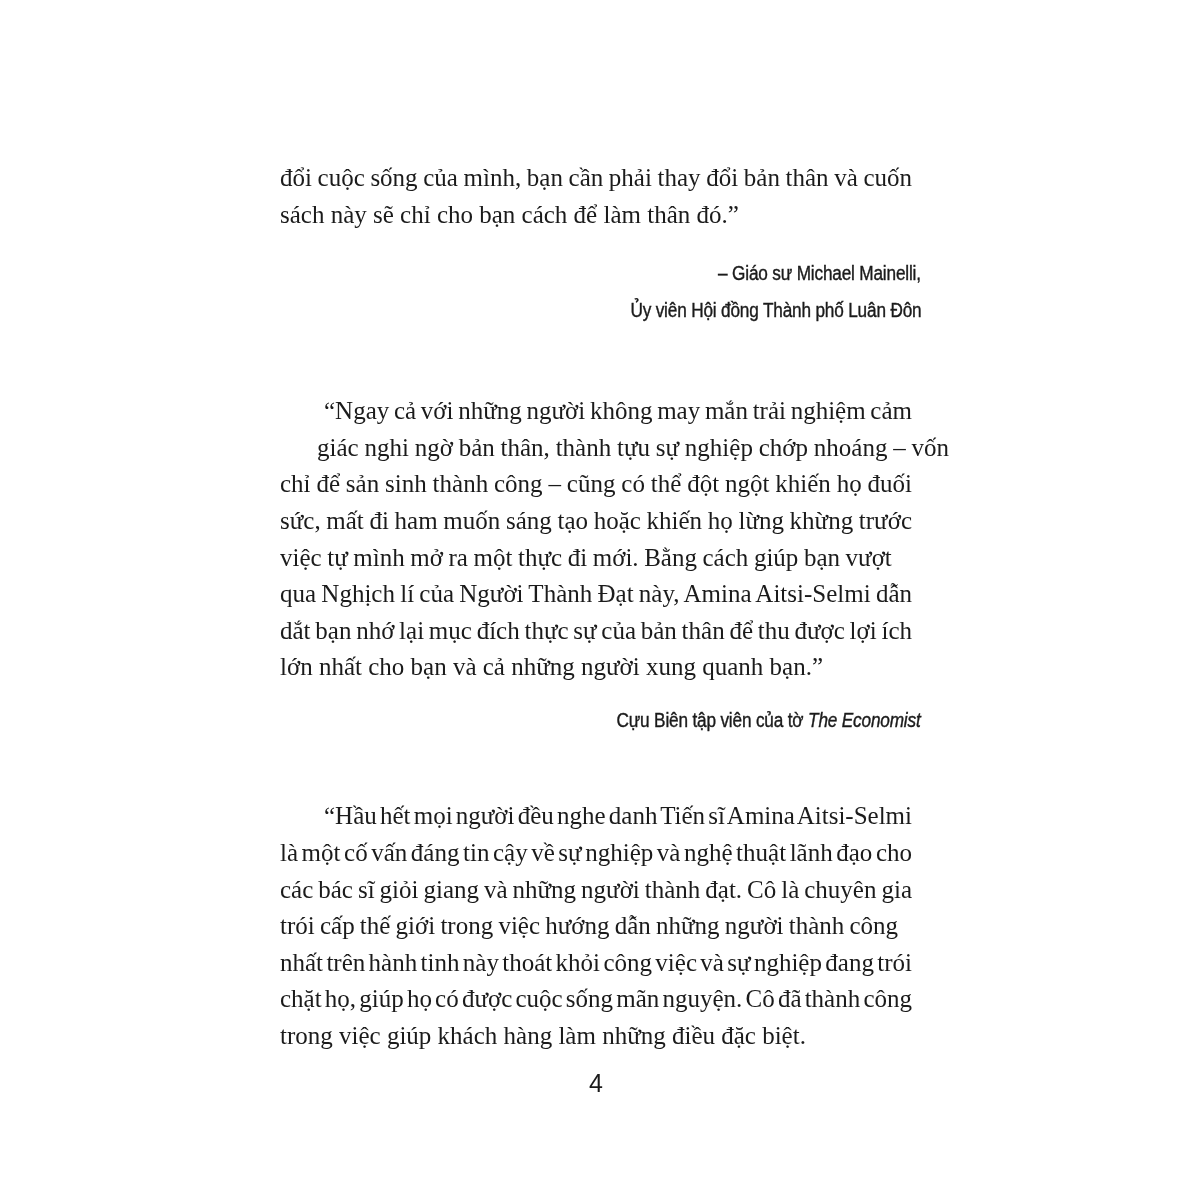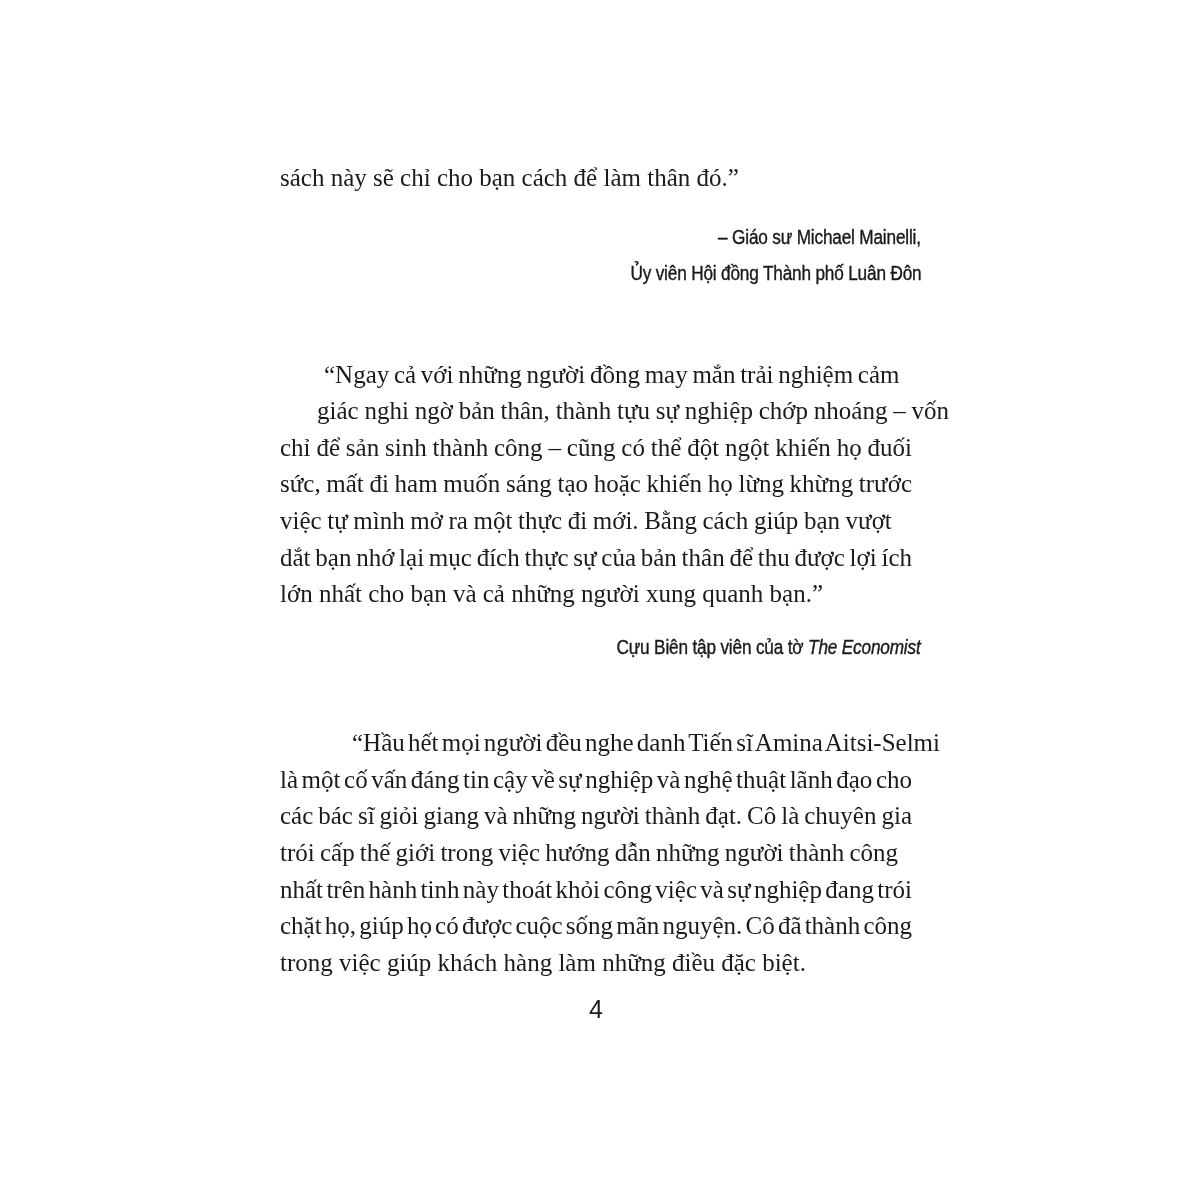--- a/index.html
+++ b/index.html
@@ -62,44 +62,46 @@
     color: #1b1b1b;
   }
 </style>
 </head>
 <body>
 
 <div class="book-page">
   <div class="text-column">
 
     <div class="para">
+      <div class="bline j"><span style="word-spacing: -0.623798px;">đổi cuộc sống của mình, bạn cần phải thay đổi bản thân và cuốn</span></div>
       <div class="bline last"><span>sách này sẽ chỉ cho bạn cách để làm thân đó.”</span></div>
     </div>
 
     <div class="attr sp-attr1">
       <div class="attr-line"><span class="cond">– Giáo sư Michael Mainelli,</span></div>
       <div class="attr-line"><span class="cond">Ủy viên Hội đồng Thành phố Luân Đôn</span></div>
     </div>
 
     <div class="para sp-para2">
-      <div class="bline j ind"><span style="word-spacing: -1.54062px;">“Ngay cả với những người đồng may mắn trải nghiệm cảm</span></div>
+      <div class="bline j ind"><span style="word-spacing: -1.54062px;">“Ngay cả với những người không may mắn trải nghiệm cảm</span></div>
       <div class="bline j"><span style="word-spacing: -0.455729px; margin-left: 37px;">giác nghi ngờ bản thân, thành tựu sự nghiệp chớp nhoáng – vốn</span></div>
       <div class="bline j"><span style="word-spacing: -0.385045px;">chỉ để sản sinh thành công – cũng có thể đột ngột khiến họ đuối</span></div>
       <div class="bline j"><span style="word-spacing: -0.570312px;">sức, mất đi ham muốn sáng tạo hoặc khiến họ lừng khừng trước</span></div>
       <div class="bline j"><span style="word-spacing: -0.665865px;">việc tự mình mở ra một thực đi mới. Bằng cách giúp bạn vượt</span></div>
+      <div class="bline j"><span style="word-spacing: -0.995313px;">qua Nghịch lí của Người Thành Đạt này, Amina Aitsi-Selmi dẫn</span></div>
       <div class="bline j"><span style="word-spacing: -1.49687px;">dắt bạn nhớ lại mục đích thực sự của bản thân để thu được lợi ích</span></div>
       <div class="bline last"><span>lớn nhất cho bạn và cả những người xung quanh bạn.”</span></div>
     </div>
 
     <div class="attr sp-attr2">
       <div class="attr-line"><span class="cond"><span>Cựu Biên tập viên của tờ </span><span class="it">The Economist</span></span></div>
     </div>
 
     <div class="para sp-para3">
-      <div class="bline j ind"><span style="word-spacing: -3.04219px; margin-left: 28px;">“Hầu hết mọi người đều nghe danh Tiến sĩ Amina Aitsi-Selmi</span></div>
+      <div class="bline j ind"><span style="word-spacing: -3.04219px;">“Hầu hết mọi người đều nghe danh Tiến sĩ Amina Aitsi-Selmi</span></div>
       <div class="bline j"><span style="word-spacing: -2.69271px;">là một cố vấn đáng tin cậy về sự nghiệp và nghệ thuật lãnh đạo cho</span></div>
       <div class="bline j"><span style="word-spacing: -1.26923px;">các bác sĩ giỏi giang và những người thành đạt. Cô là chuyên gia</span></div>
       <div class="bline j"><span style="word-spacing: -1.03409px;">trói cấp thế giới trong việc hướng dẫn những người thành công</span></div>
       <div class="bline j"><span style="word-spacing: -2.89663px;">nhất trên hành tinh này thoát khỏi công việc và sự nghiệp đang trói</span></div>
       <div class="bline j"><span style="word-spacing: -3.05889px;">chặt họ, giúp họ có được cuộc sống mãn nguyện. Cô đã thành công</span></div>
       <div class="bline last"><span>trong việc giúp khách hàng làm những điều đặc biệt.</span></div>
     </div>
 
     <div class="folio">4</div>
 

